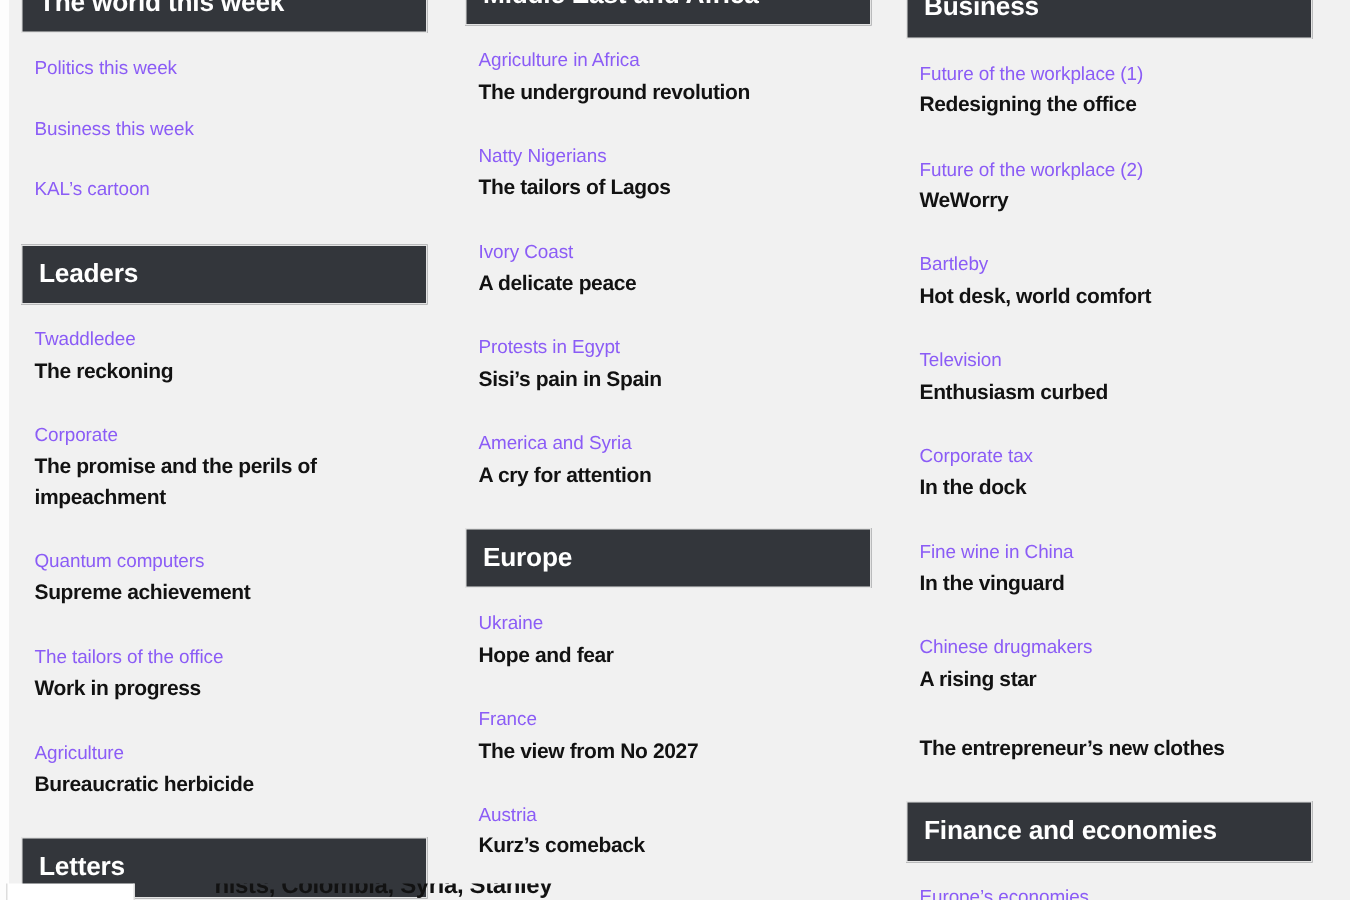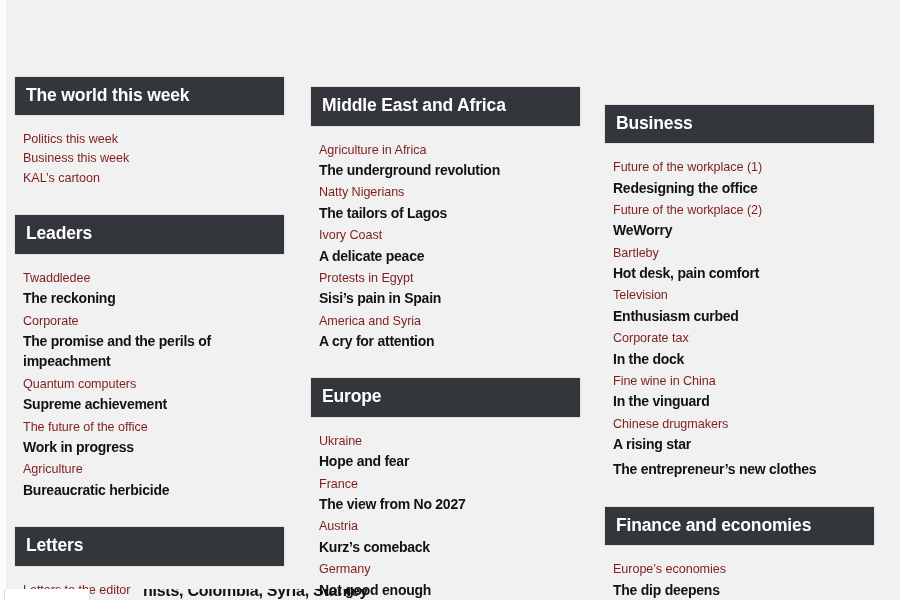--- a/index.html
+++ b/index.html
@@ -28,21 +28,21 @@
     height: 600px;
     background: #f1f1f1;
   }
   #columns {
     position: absolute;
     left: 0; top: 0;
     width: 900px;
     height: 600px;
     display: flex;
     flex-direction: row;
-    align-items: flex-end;
+    align-items: center;
     box-sizing: border-box;
     padding-left: 14px;
     padding-right: 17px;
     padding-top: 14px;
   }
   .column {
     width: 271px;
     flex: 0 0 271px;
     box-sizing: border-box;
   }
@@ -64,27 +64,27 @@
     margin: 0;
   }
 
   .article-list {
     list-style: none;
     margin: 0;
     padding: 0 0 0 0;
   }
   .article {
     padding: 0 9px 0 9px;
-    margin-top: 5px;
+    margin-top: 26px;
   }
   .article:first-child { margin-top: 16px; }
 
   .rubric {
     display: block;
-    color: #7f1d1d;
+    color: #8b5cf6;
     font-size: 12.6px;
     line-height: 1.15;
     letter-spacing: -0.05px;
     text-decoration: none;
     cursor: pointer;
     margin: 0 0 3px 0;
   }
   .headline {
     display: block;
     color: #121212;
@@ -162,21 +162,21 @@
             </li>
             <li class="article">
               <a class="rubric">Corporate</a>
               <a class="headline">The promise and the perils of impeachment</a>
             </li>
             <li class="article">
               <a class="rubric">Quantum computers</a>
               <a class="headline">Supreme achievement</a>
             </li>
             <li class="article">
-              <a class="rubric">The future of the office</a>
+              <a class="rubric">The tailors of the office</a>
               <a class="headline">Work in progress</a>
             </li>
             <li class="article">
               <a class="rubric">Agriculture</a>
               <a class="headline">Bureaucratic herbicide</a>
             </li>
           </ul>
         </div>
         <div class="section-gap"></div>
         <div class="section">
@@ -244,21 +244,21 @@
             <li class="article">
               <a class="rubric">Future of the workplace (1)</a>
               <a class="headline">Redesigning the office</a>
             </li>
             <li class="article">
               <a class="rubric">Future of the workplace (2)</a>
               <a class="headline">WeWorry</a>
             </li>
             <li class="article">
               <a class="rubric">Bartleby</a>
-              <a class="headline">Hot desk, pain comfort</a>
+              <a class="headline">Hot desk, world comfort</a>
             </li>
             <li class="article">
               <a class="rubric">Television</a>
               <a class="headline">Enthusiasm curbed</a>
             </li>
             <li class="article">
               <a class="rubric">Corporate tax</a>
               <a class="headline">In the dock</a>
             </li>
             <li class="article">

